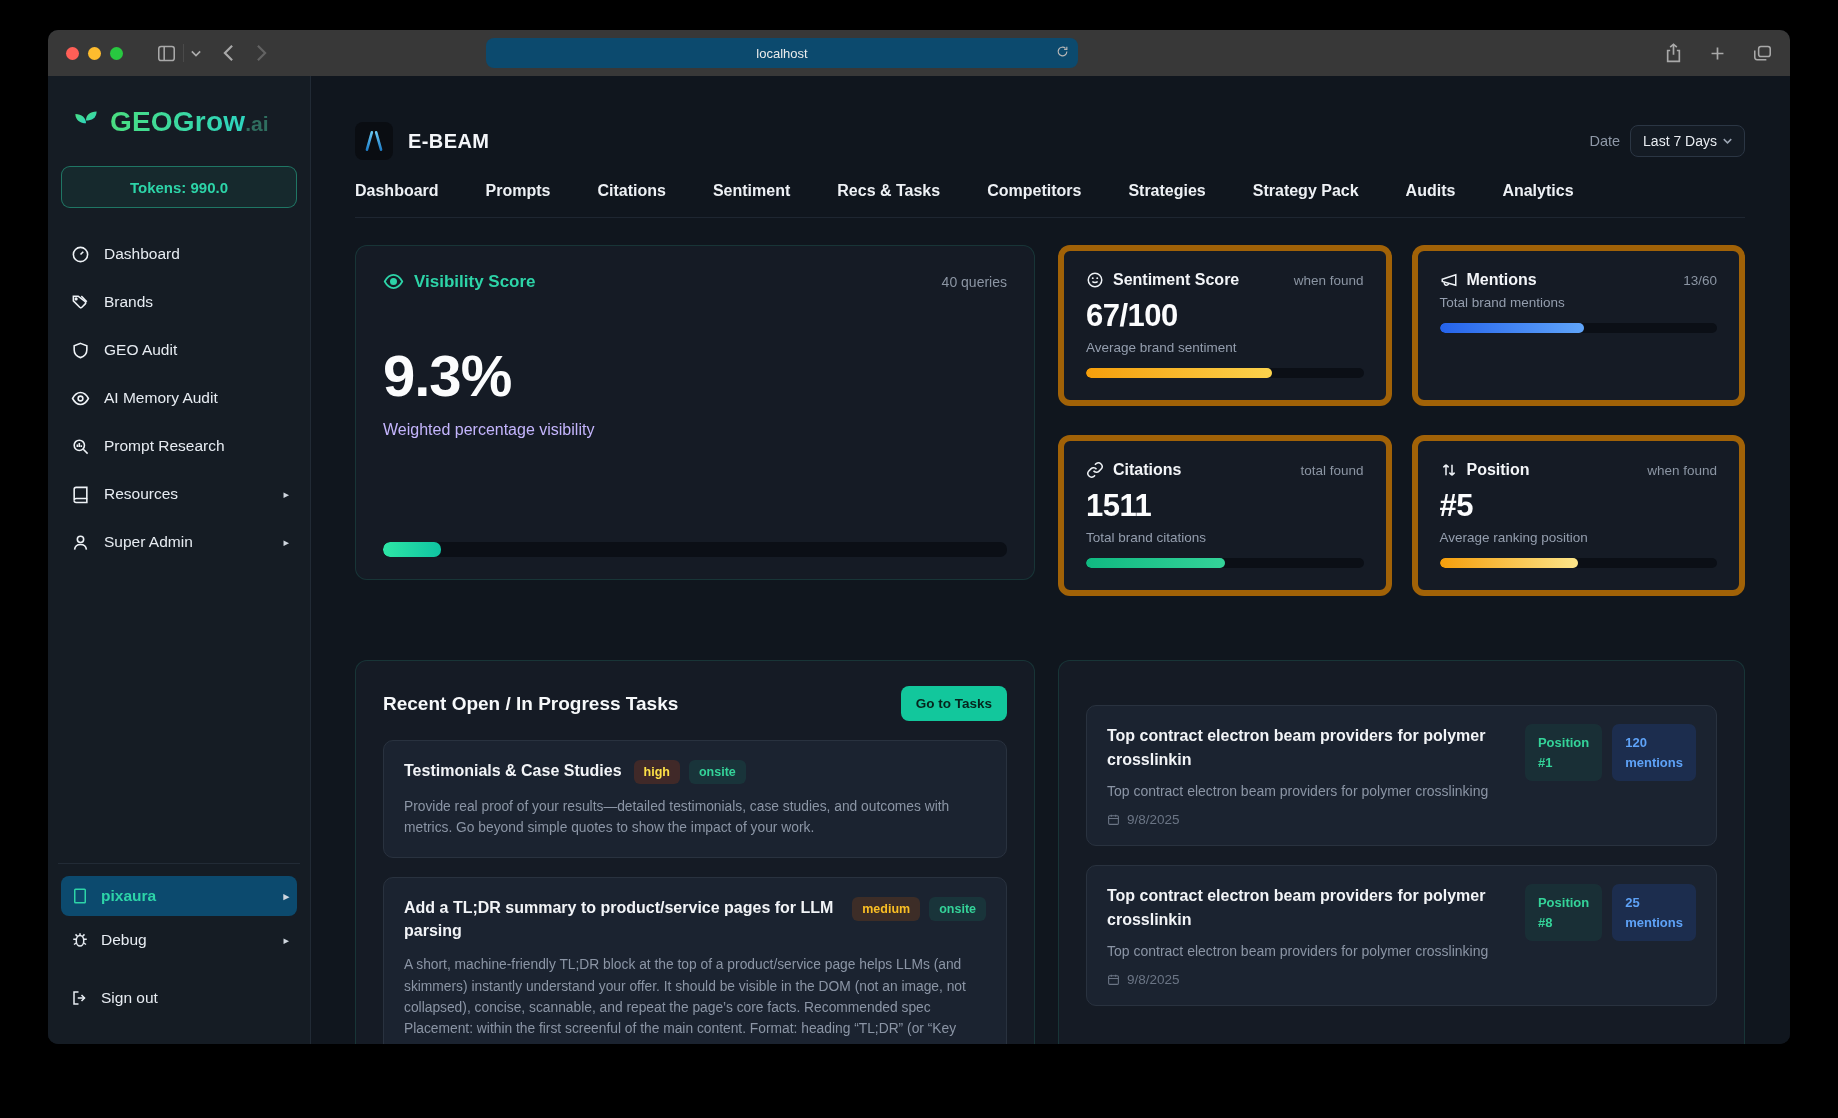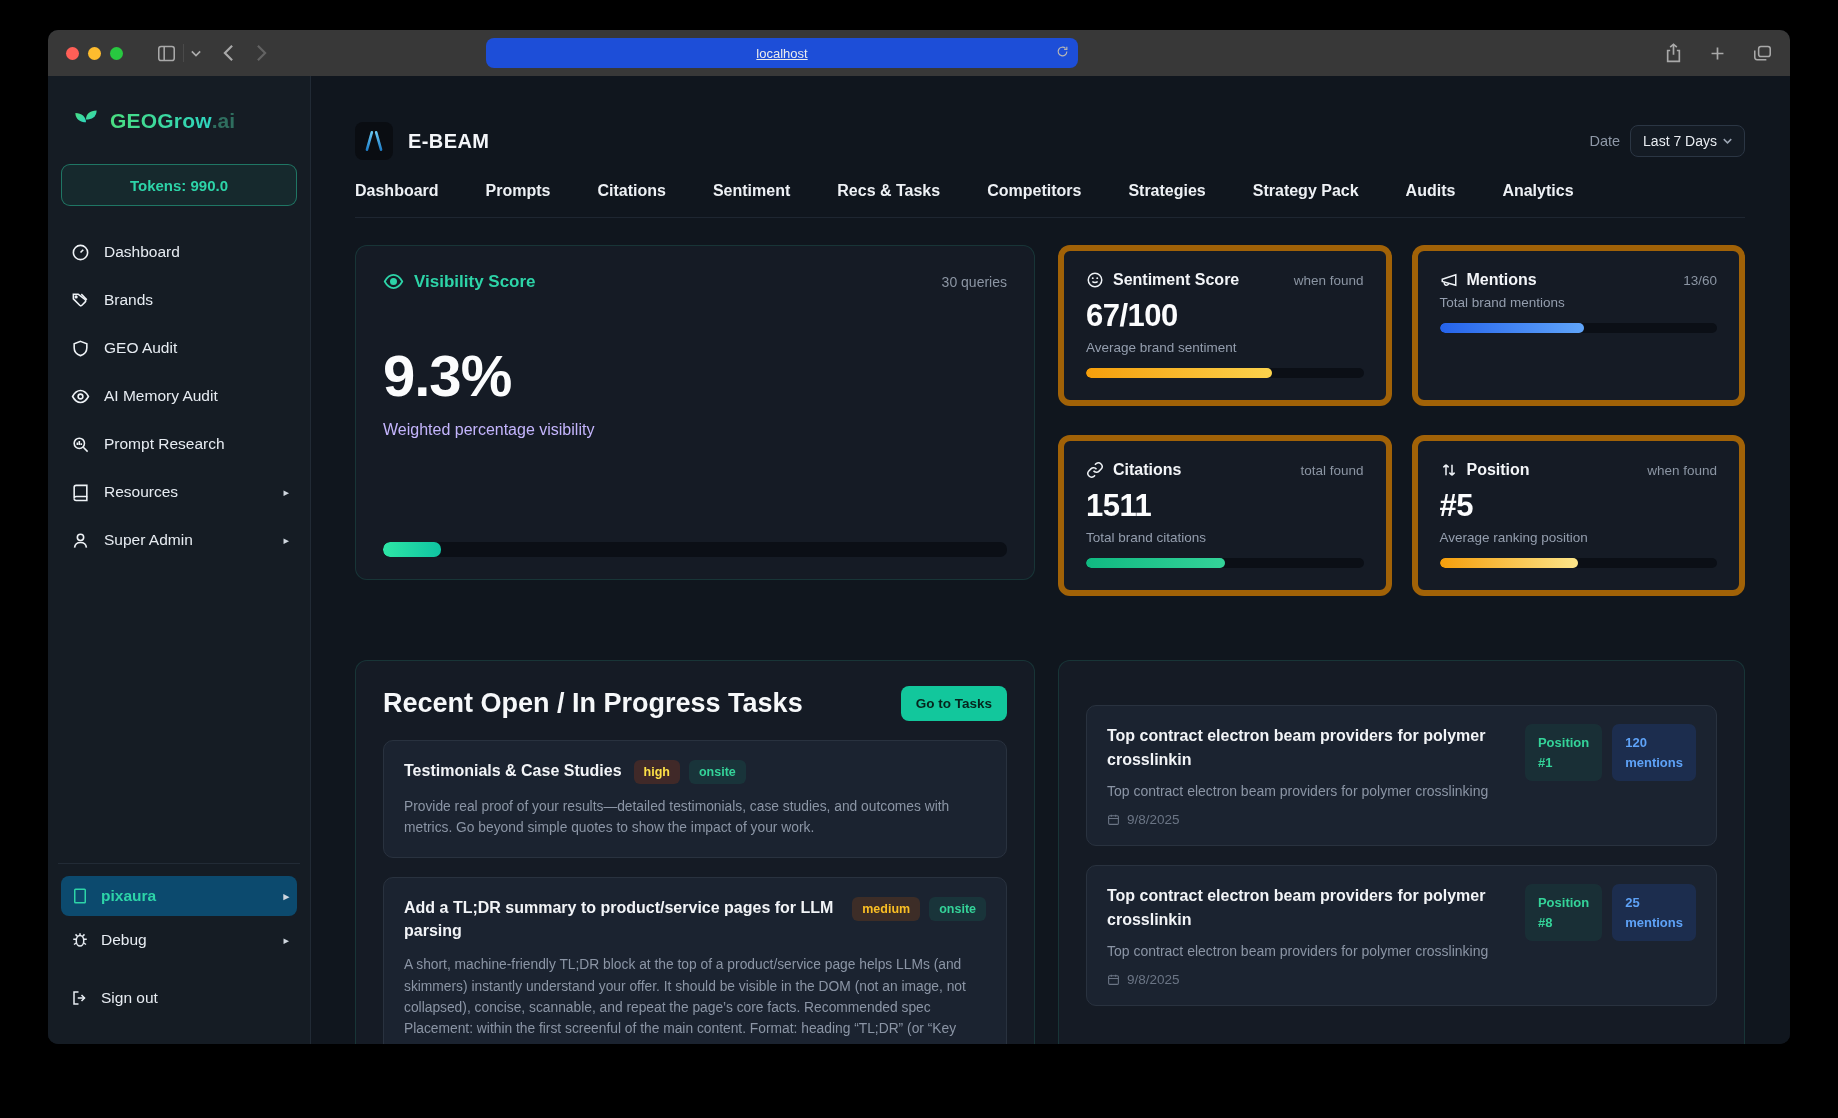--- a/index.html
+++ b/index.html
@@ -9,32 +9,32 @@
   
   .toolbar { position:relative; height:46px; background:#383838; display:flex; align-items:center; padding:0 18px; }
   .lights { display:flex; gap:9px; }
   .light { width:13px; height:13px; border-radius:50%; display:inline-block; }
   .light.red{ background:#ff5f57; } .light.yellow{ background:#febc2e; } .light.green{ background:#28c840; }
   .tb-ico { color:#a9a9a9; display:inline-flex; align-items:center; }
   .tb-ico.dim { color:#636363; }
   .tb-group { display:flex; align-items:center; margin-left:34px; gap:7px; }
   .tb-sep { width:1px; height:18px; background:#4a4a4a; }
   .nav-arrow { margin-left:22px; }
-  .urlbar { position:absolute; left:438px; top:8px; width:592px; height:30px; background:#1d4ed8; border-radius:8px; display:flex; align-items:center; justify-content:center; color:#ececec; font-size:13px;text-decoration:underline; }
+  .urlbar { position:absolute; left:438px; top:8px; width:592px; height:30px; background:#0c4a6e; border-radius:8px; display:flex; align-items:center; justify-content:center; color:#ececec; font-size:13px; }
   .urlbar .reload { position:absolute; right:9px; color:#b5b5b5; }
   .tb-right { position:absolute; right:18px; display:flex; align-items:center; gap:27px; }
 
   
   .app { display:flex; height:968px; background:#10161e; }
   .sidebar { width:263px; background:#151c24; border-right:1px solid #212a35; display:flex; flex-direction:column; padding:0 13px; flex-shrink:0; }
   .main { flex:1; padding:46px 45px 0 44px; overflow:hidden; }
 
   
   .logo-row { display:flex; align-items:center; gap:9px; margin:30px 0 0 10px; }
-  .logo-text { font-size:21px; font-weight:800; letter-spacing:.2px;
+  .logo-text { font-size:28px; font-weight:800; letter-spacing:.2px;
     background:linear-gradient(90deg,#4ade80,#2dd4bf); -webkit-background-clip:text; background-clip:text; color:transparent; }
   .logo-suffix { font-size:21px; font-weight:800; color:#2f6e5f; }
   .tokens-btn { margin-top:28px; height:42px; border-radius:9px; border:1px solid rgba(45,212,168,.45); background:rgba(45,212,168,.07); color:#2dd4a8; font-size:15px; font-weight:700; display:flex; align-items:center; justify-content:center; cursor:pointer; }
   .nav { margin-top:22px; display:flex; flex-direction:column; }
   .nav-item { height:48px; display:flex; align-items:center; gap:14px; padding:0 10px; color:#e7ecf2; font-size:15.5px; border-radius:8px; cursor:pointer; position:relative; }
   .nav-item .ic { color:#eef2f6; }
   .nav-caret { position:absolute; right:8px; color:#cfd6de; font-size:11px; }
   .side-footer { margin-top:auto; padding-bottom:22px; }
   .side-divider { height:1px; background:#222b36; margin:0 -3px 12px -3px; }
   .foot-item { height:40px; display:flex; align-items:center; gap:12px; padding:0 10px; color:#e7ecf2; font-size:15.5px; font-weight:400; border-radius:8px; cursor:pointer; position:relative; margin-bottom:4px; }
@@ -80,21 +80,21 @@
   .stat-title { color:#f3f5f8; font-size:16px; font-weight:700; margin-left:9px; }
   .stat-hint { margin-left:auto; color:#8b95a3; font-size:13.5px; }
   .stat-value { margin-top:9px; color:#fbfcfd; font-size:31px; font-weight:800; letter-spacing:-.5px; }
   .stat-sub { margin-top:6px; color:#949eae; font-size:13.5px; }
   .stat-bar { margin-top:13px; height:10px; border-radius:5px; }
   .stat-card .ic { color:#eef2f6; }
 
   
   .section { padding:25px 27px; }
   .sec-head { display:flex; align-items:center; }
-  .sec-title { color:#f6f8fa; font-size:27px; font-weight:800; }
+  .sec-title { color:#f6f8fa; font-size:19px; font-weight:800; }
   .teal-btn { margin-left:auto; background:#12c79c; color:#06241d; border:none; font-size:13.5px; font-weight:700; padding:10px 15px; border-radius:8px; cursor:pointer; font-family:"Liberation Sans", sans-serif; }
   .item { background:#1b2330; border:1px solid #29323f; border-radius:10px; padding:18px 20px; margin-top:19px; }
   .item-title-row { display:flex; align-items:flex-start; gap:12px; }
   .item-title { color:#f2f4f7; font-size:16px; font-weight:700; line-height:1.45; }
   .badges { display:flex; gap:9px; flex-shrink:0; margin-top:1px; }
   .badge { font-size:12.5px; font-weight:700; padding:5px 10px; border-radius:6px; white-space:nowrap; }
   .badge.high { color:#fde047; background:rgba(194,65,12,.22); }
   .badge.medium { color:#fbbf24; background:rgba(180,83,9,.22); }
   .badge.onsite { color:#34d399; background:rgba(16,185,129,.12); }
   .item-desc { margin-top:12px; color:#8b95a5; font-size:13.8px; line-height:1.55; }
@@ -350,21 +350,21 @@
 
         <div class="card vis-card">
           <div class="vis-head">
             <span class="ic" style="color:#2dd4a8">
               <svg width="21" height="21" viewBox="0 0 24 24" fill="none" stroke="currentColor" stroke-width="2">
                   <path d="M2 12c3-5.5 7-7.5 10-7.5S19 6.5 22 12c-3 5.5-7 7.5-10 7.5S5 17.5 2 12Z"></path>
                   <circle cx="12" cy="12" r="3" fill="currentColor"></circle>
                 </svg>
             </span>
             <span class="vis-title">Visibility Score</span>
-            <span class="vis-hint">30 queries</span>
+            <span class="vis-hint">40 queries</span>
           </div>
           <div class="vis-value">9.3%</div>
           <div class="vis-sub">Weighted percentage visibility</div>
           <div class="bar vis-bar">
             <div class="fill fill-visibility" style="width: 9.3%;"></div>
           </div>
         </div>
 
         <div class="stats">
 

